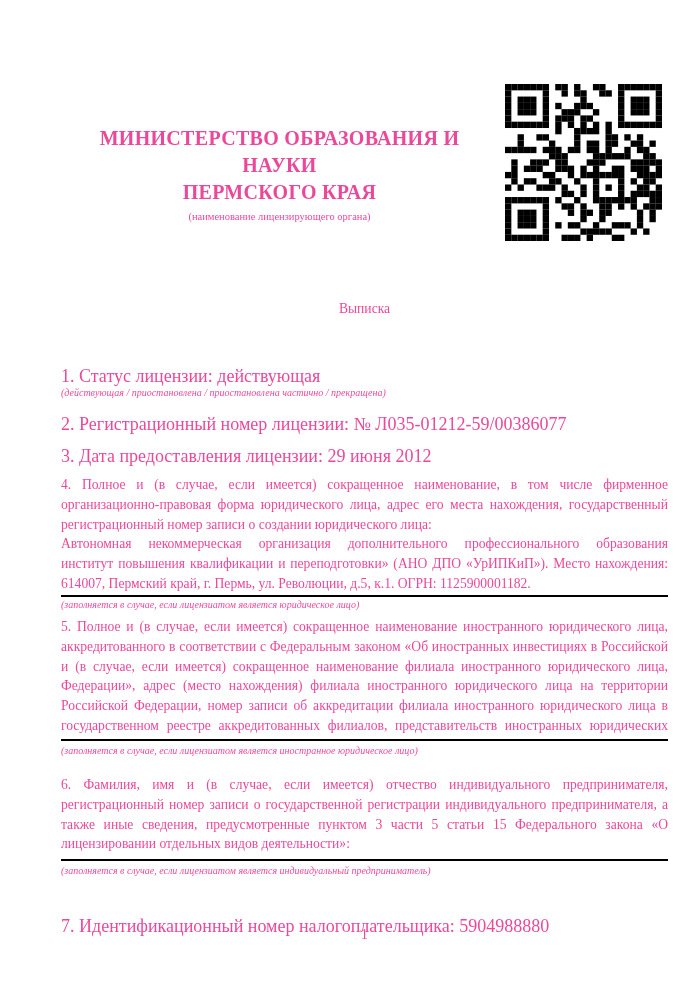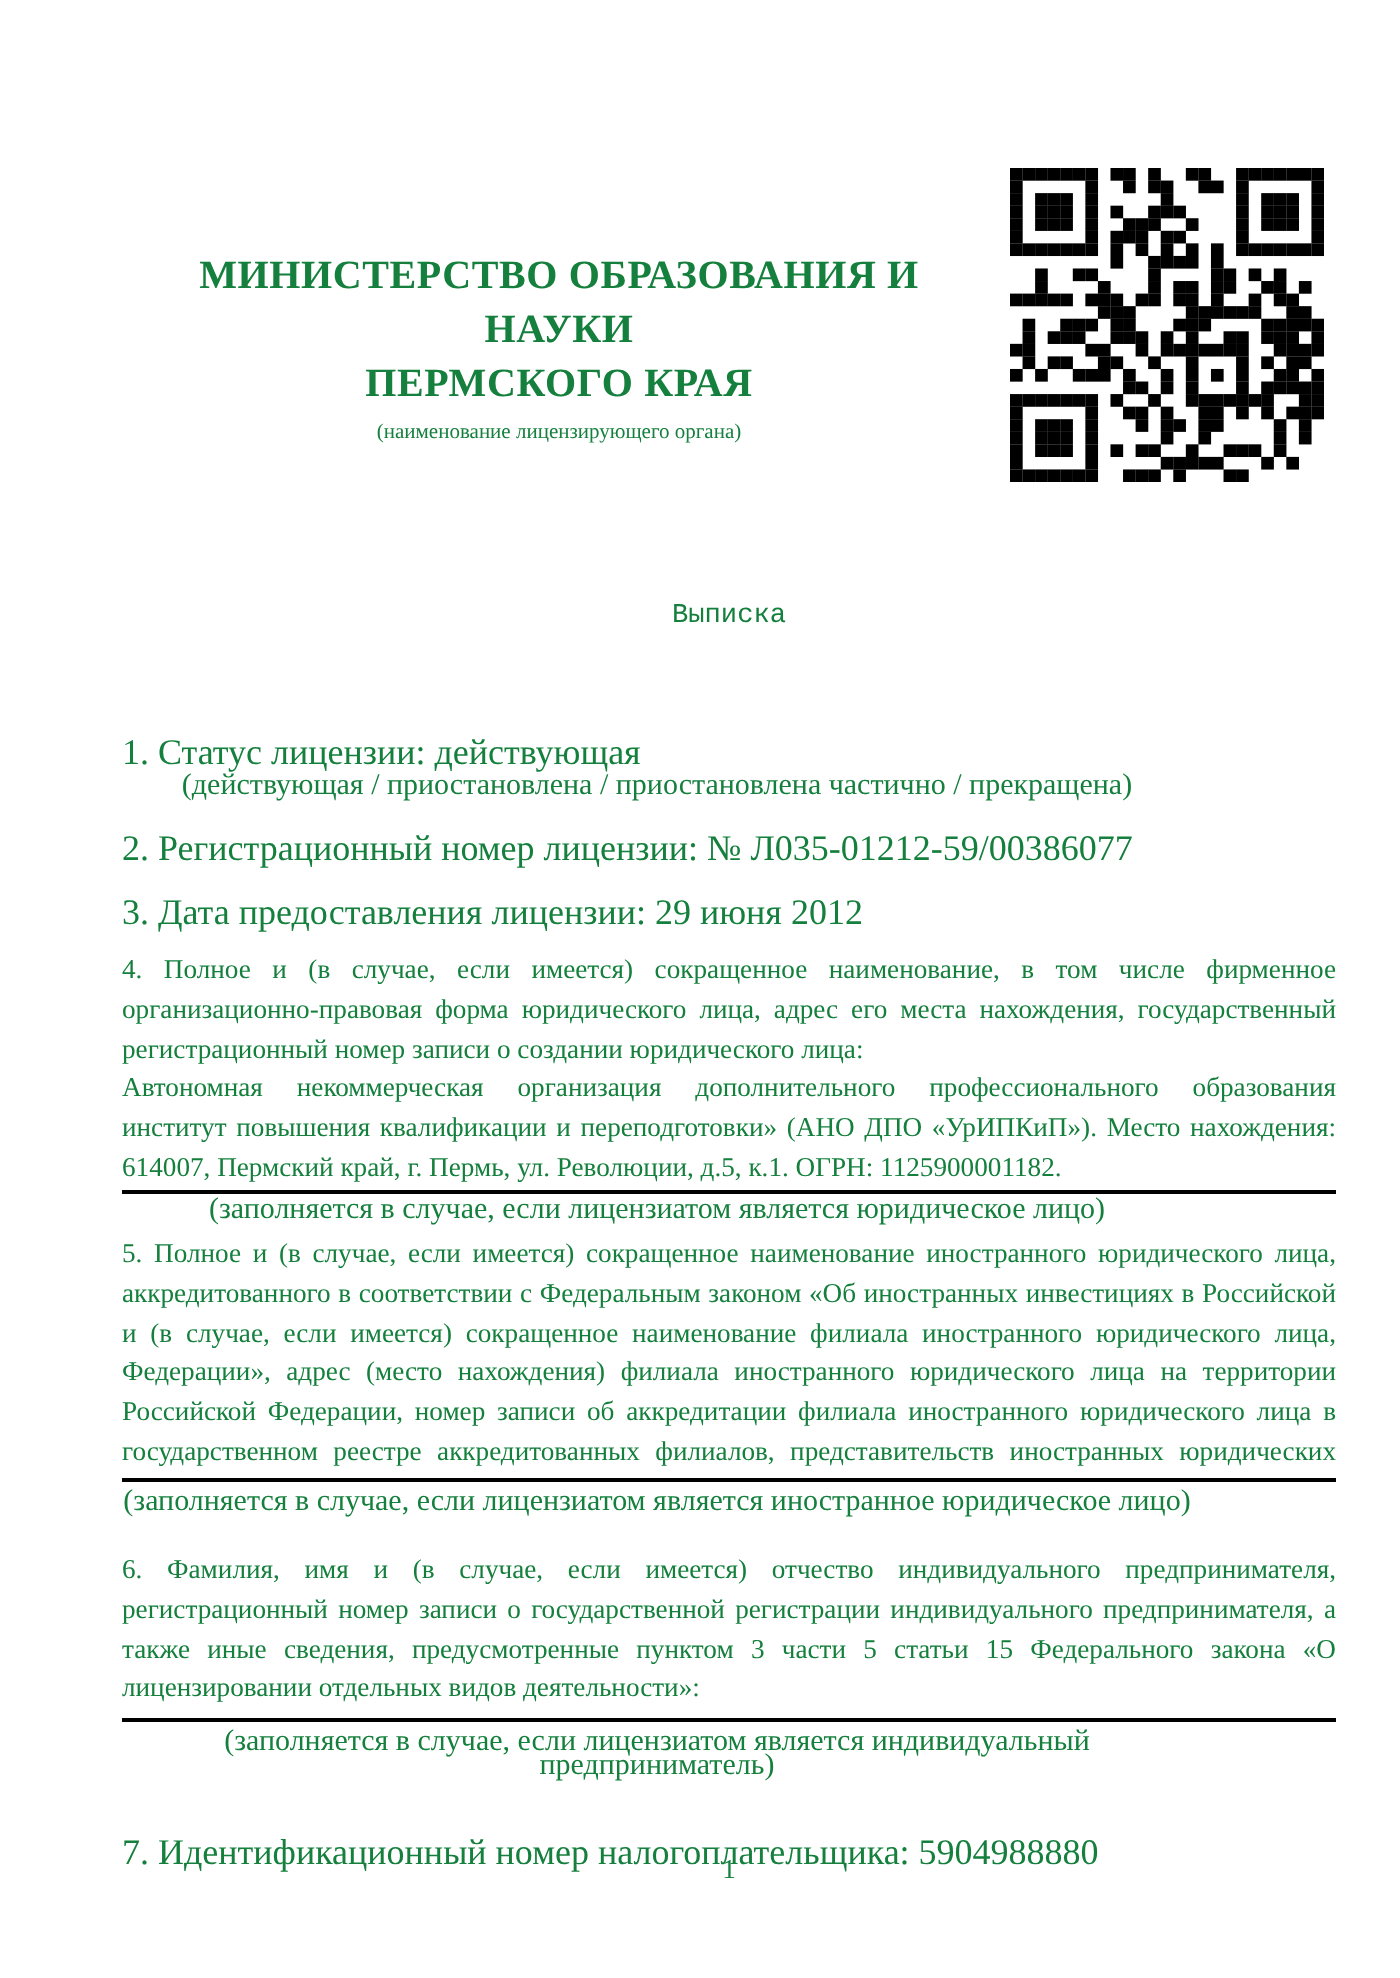--- a/index.html
+++ b/index.html
@@ -1,21 +1,21 @@
 <!DOCTYPE html>
 <html lang="ru"><head>
 <meta charset="utf-8">
 <style>
   html, body { margin: 0; padding: 0; background: #ffffff; }
   .page {
     position: relative;
     width: 700px;
     height: 989px;
     background: #ffffff;
-    color: #15803d;
+    color: #ec4899;
     font-family: "Liberation Serif", "DejaVu Serif", serif;
     overflow: hidden;
   }
   .abs { position: absolute; }
 
   
   .header-text {
     left: 61px; top: 125px; width: 437px;
     text-align: center;
   }
@@ -26,21 +26,21 @@
   .header-caption {
     font-size: 10.5px; line-height: 13px; margin-top: 4px;
   }
 
   
   .qr { left: 505px; top: 84px; width: 157px; height: 157px; }
 
   
   .doc-title {
     left: 61px; top: 299px; width: 607px;
-    text-align: center; font-size: 13.6px; line-height: 20px; font-family: Liberation Mono, monospace;
+    text-align: center; font-size: 13.6px; line-height: 20px;
   }
 
   
   .line-item {
     left: 61px; width: 607px;
     font-size: 18px; line-height: 20px;
     text-align: left; white-space: nowrap;
   }
   .para {
     left: 61px; width: 607px;
@@ -49,22 +49,22 @@
   .jline { text-align: justify; text-align-last: justify; overflow: hidden; height: 19.8px; }
   .jline.end { text-align-last: left; }
 
   .rule {
     left: 61px; width: 607px; height: 0;
     border-top: 2px solid #000000;
   }
   .field-caption {
     left: 61px; width: 607px;
     padding-right: 72px; box-sizing: border-box;
-    text-align: center;
-    font-size: 15px; line-height: 12px;
+    text-align: left;
+    font-size: 10px; line-height: 12px; font-style: italic;
   }
 
   .pagenum {
     left: 61px; top: 925px; width: 607px;
     text-align: center; font-size: 13.6px; line-height: 20px;
   }
 
   
   #item1   { top: 366px; }
   #cap1    { top: 387px; }

